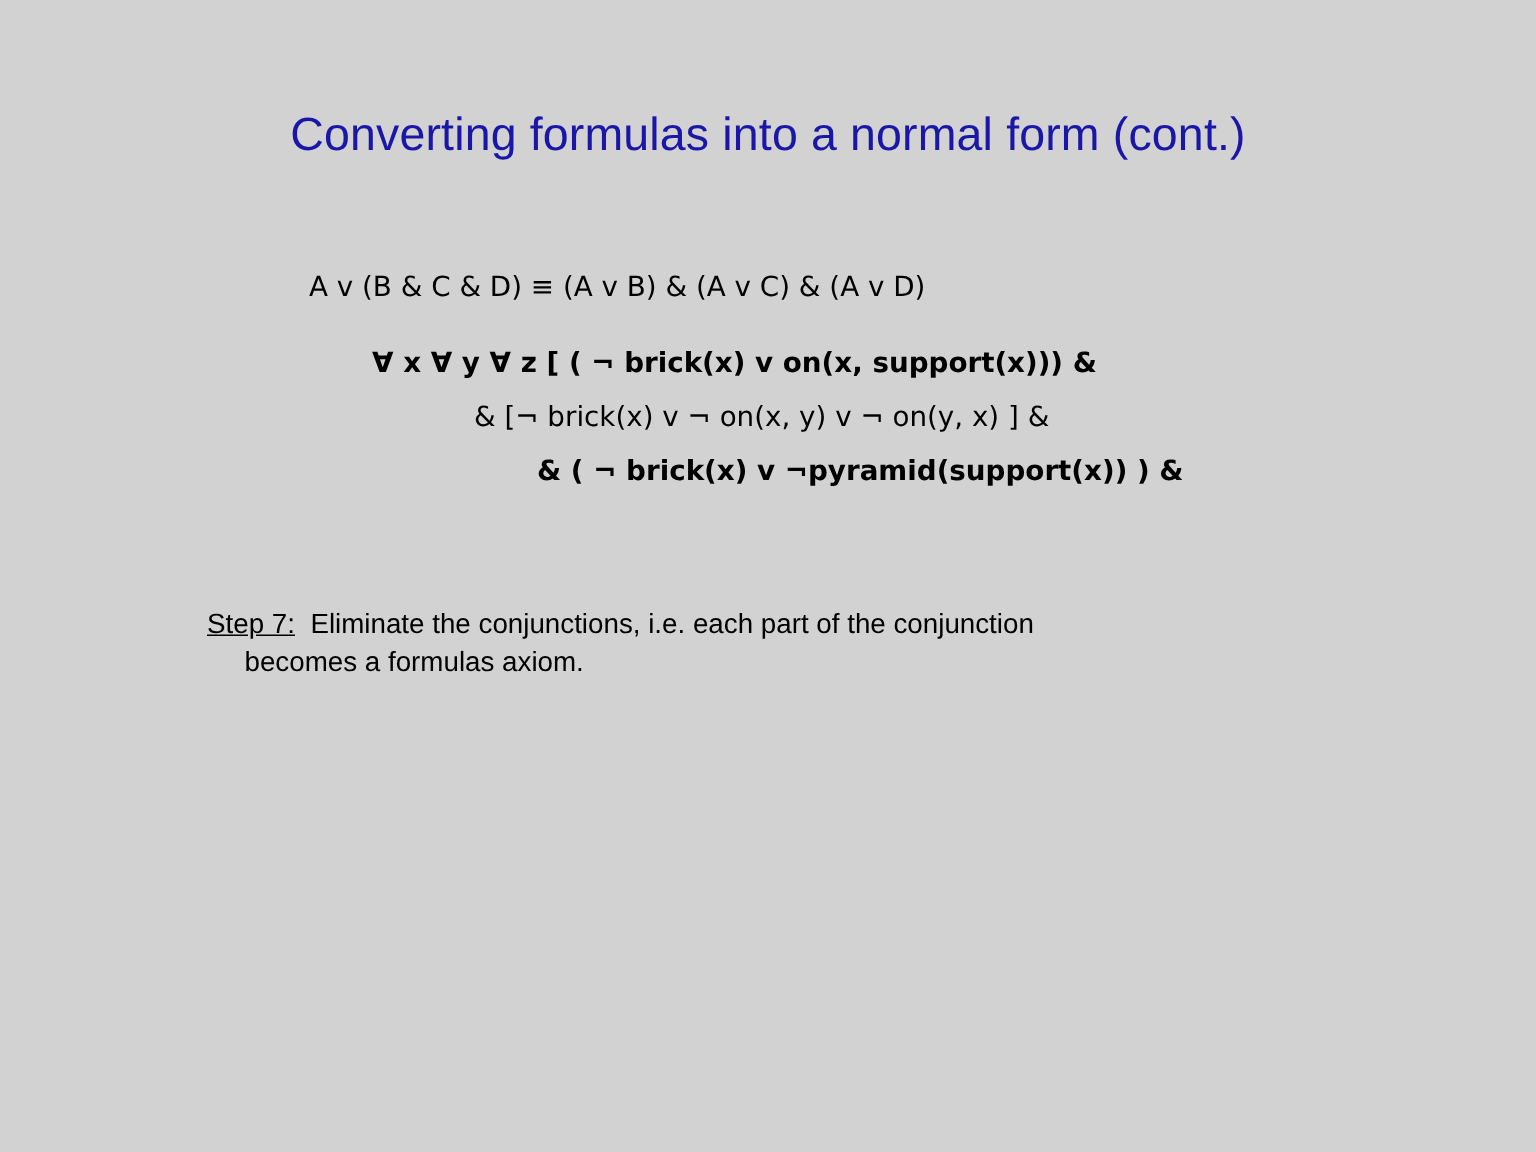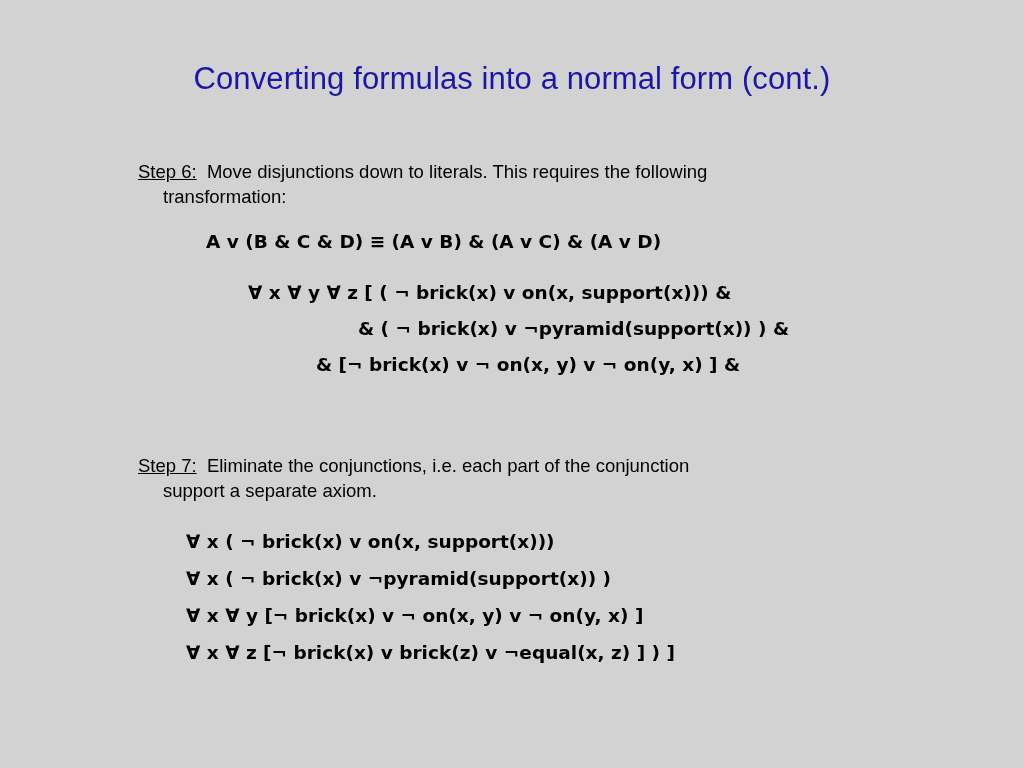--- a/index.html
+++ b/index.html
@@ -15,21 +15,21 @@
   }
   .slide {
     position: relative;
     width: 1024px;
     height: 768px;
     background: #d2d2d2;
     box-sizing: border-box;
   }
   .slide-title {
     position: absolute;
-    top: 40px;
+    top: 51px;
     left: 0;
     width: 1024px;
     text-align: center;
     color: #1a17a8;
     font-size: 31px;
     font-weight: normal;
     letter-spacing: 0.1px;
   }
   .body {
     position: absolute;
@@ -83,55 +83,44 @@
     margin-top: 26px;
     padding-left: 48px;
   }
   .axiom-line {
     margin-bottom: 12px;
     white-space: nowrap;
     font-size: 18.5px;
   }
   .q {
     font-family: "DejaVu Sans", sans-serif;
-    font-weight: bold;
   }
 </style>
 </head>
 <body>
 
 <div class="slide">
 
   <h1 class="slide-title">Converting formulas into a normal form (cont.)</h1>
 
   <div class="body">
 
     <div class="step-block">
-      <div class="step-para">
-        <span class="step-lead">Step 6:</span><span>&nbsp; </span><span>Move disjunctions down to literals. This requires the following</span>
-        <span class="cont">transformation:</span>
-      </div>
 
       <div class="equiv-line q">A v (B &amp; C &amp; D) ≡  (A v B) &amp; (A v C) &amp; (A v D)</div>
 
       <div class="formula-block">
         <div class="formula-line q b">∀ x ∀ y ∀ z [ ( ¬ brick(x) v on(x, support(x))) &amp;</div>
+        <div class="formula-line indent q">&amp; [¬ brick(x) v ¬ on(x, y) v ¬ on(y, x) ]  &amp;</div>
         <div class="formula-line indent q b">&amp; ( ¬ brick(x) v ¬pyramid(support(x)) ) &amp;</div>
-        <div class="formula-line indent q">&amp; [¬ brick(x) v ¬ on(x, y) v ¬ on(y, x) ]  &amp;</div>
       </div>
     </div>
 
     <div class="step-block step7-block">
       <div class="step-para">
         <span class="step-lead">Step 7:</span><span>&nbsp; </span><span>Eliminate the conjunctions, i.e. each part of the conjunction</span>
-        <span class="cont">support a separate axiom.</span>
+        <span class="cont">becomes a formulas axiom.</span>
       </div>
 
-      <div class="axioms">
-        <div class="axiom-line q">∀ x ( ¬ brick(x) v on(x, support(x)))</div>
-        <div class="axiom-line q">∀ x ( ¬ brick(x) v ¬pyramid(support(x)) )</div>
-        <div class="axiom-line q">∀ x ∀ y [¬ brick(x) v ¬ on(x, y) v ¬ on(y, x) ]</div>
-        <div class="axiom-line q">∀ x ∀ z [¬ brick(x) v brick(z) v ¬equal(x, z) ] ) ]</div>
-      </div>
     </div>
 
   </div>
 </div>
 
 </body></html>

